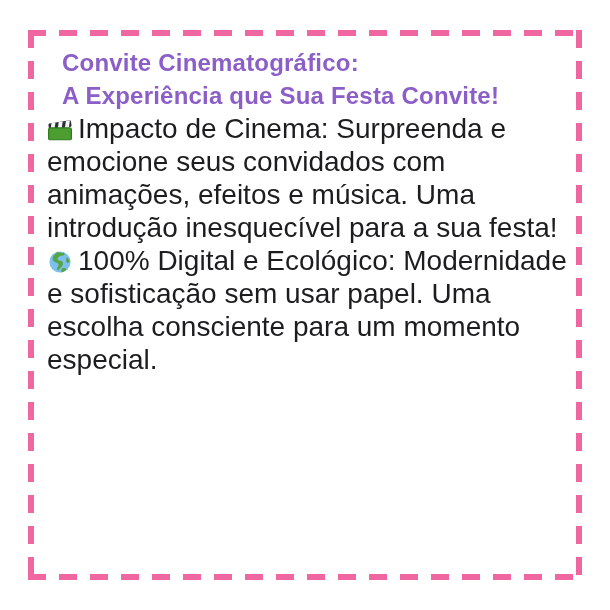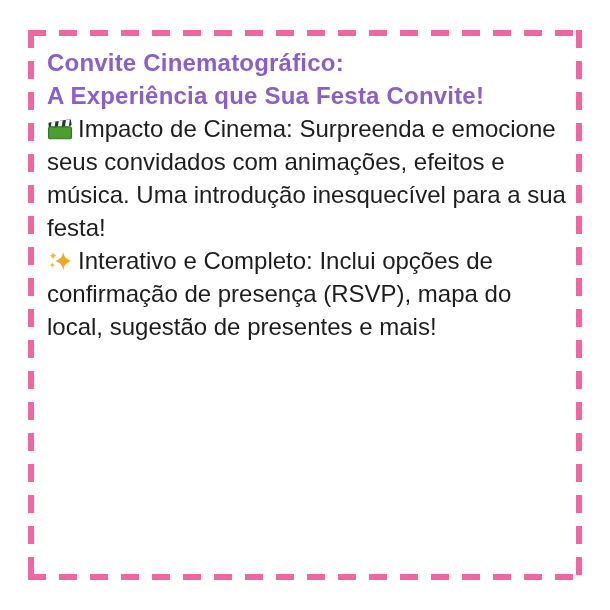--- a/index.html
+++ b/index.html
@@ -41,24 +41,25 @@
     left: 47px; top: 46px;
     width: 526px;
   }
   .title-line {
     display: block;
     color: var(--title-purple, #8c5fc8);
     font-size: 24px;
     font-weight: 800;
     line-height: 33px;
     letter-spacing: 0.2px;
+    margin-left: 15px;
   }
   .feature {
     color: var(--body-text, #1d1d1f);
-    font-size: 24px;
+    font-size: 28px;
     line-height: 33px;
   }
   .icon {
     display: inline-block;
     width: 26px; height: 26px;
     vertical-align: -5px;
     margin-right: 5px;
   }
   .icon svg { width: 100%; height: 100%; display: block; }
 </style>
@@ -87,23 +88,24 @@
           <rect x="2" y="6" width="28" height="8" rx="1.5" fill="#2b2f33"></rect>
           <polygon points="6,6 11,6 8.5,14 3.5,14" fill="#f5f6f7"></polygon>
           <polygon points="15,6 20,6 17.5,14 12.5,14" fill="#f5f6f7"></polygon>
           <polygon points="24,6 29,6 26.5,14 21.5,14" fill="#f5f6f7"></polygon>
         </g>
         <rect x="2" y="13.5" width="28" height="14.5" rx="2" fill="#4b9e2f" stroke="#2f7a1d" stroke-width="1.5"></rect>
       </svg></span><span>Impacto de Cinema: Surpreenda e emocione seus convidados com animações, efeitos e música. Uma introdução inesquecível para a sua festa!</span>
     </div>
 
 
-
     <div class="feature">
       <span class="icon"><svg viewBox="0 0 32 32" aria-hidden="true">
-        <path d="M20,4 C21,11.2 22.8,13 29.5,16 C22.8,19 21,20.8 20,28 C19,20.8 17.2,19 10.5,16 C17.2,13 19,11.2 20,4 Z" fill="#f5a623"></path>
-        <path d="M7.5,4.5 C8,7.5 8.8,8.3 11.5,9.5 C8.8,10.7 8,11.5 7.5,14.5 C7,11.5 6.2,10.7 3.5,9.5 C6.2,8.3 7,7.5 7.5,4.5 Z" fill="#f7b733"></path>
-        <path d="M6.5,17.5 C6.9,19.6 7.5,20.2 9.5,21 C7.5,21.8 6.9,22.4 6.5,24.5 C6.1,22.4 5.5,21.8 3.5,21 C5.5,20.2 6.1,19.6 6.5,17.5 Z" fill="#f7b733"></path>
-      </svg></span><span>Interativo e Completo: Inclui opções de confirmação de presença (RSVP), mapa do local, sugestão de presentes e mais!</span>
+        <circle cx="16" cy="16" r="13" fill="#7cc0ef"></circle>
+        <path d="M13,3.5 C16,5 18,5 20.5,4.5 L22,7 C19,8.5 16,8 14,10 C12,12 13,14 16,14.5 C19,15 20,16 19.5,19 C19,22 16,22.5 14.5,26 L12,25 C12.5,21.5 15,21 14,18.5 C13,16 9,17 7.5,14 C6,11 8,8 10,6.5 Z" fill="#57a443"></path>
+        <path d="M24,10 C26,11 27.5,13 28.2,15.5 L25,17.5 C23.5,16 23,13.5 24,10 Z" fill="#57a443"></path>
+        <path d="M19,23.5 C21,23 23,23.5 24,25 C22.5,27 20,28.5 17.5,28.8 C17.5,26.5 17.8,24.5 19,23.5 Z" fill="#57a443"></path>
+      </svg></span><span>100% Digital e Ecológico: Modernidade e sofisticação sem usar papel. Uma escolha consciente para um momento especial.</span>
     </div>
+
 
   </div>
 </div>
 
 </body></html>

